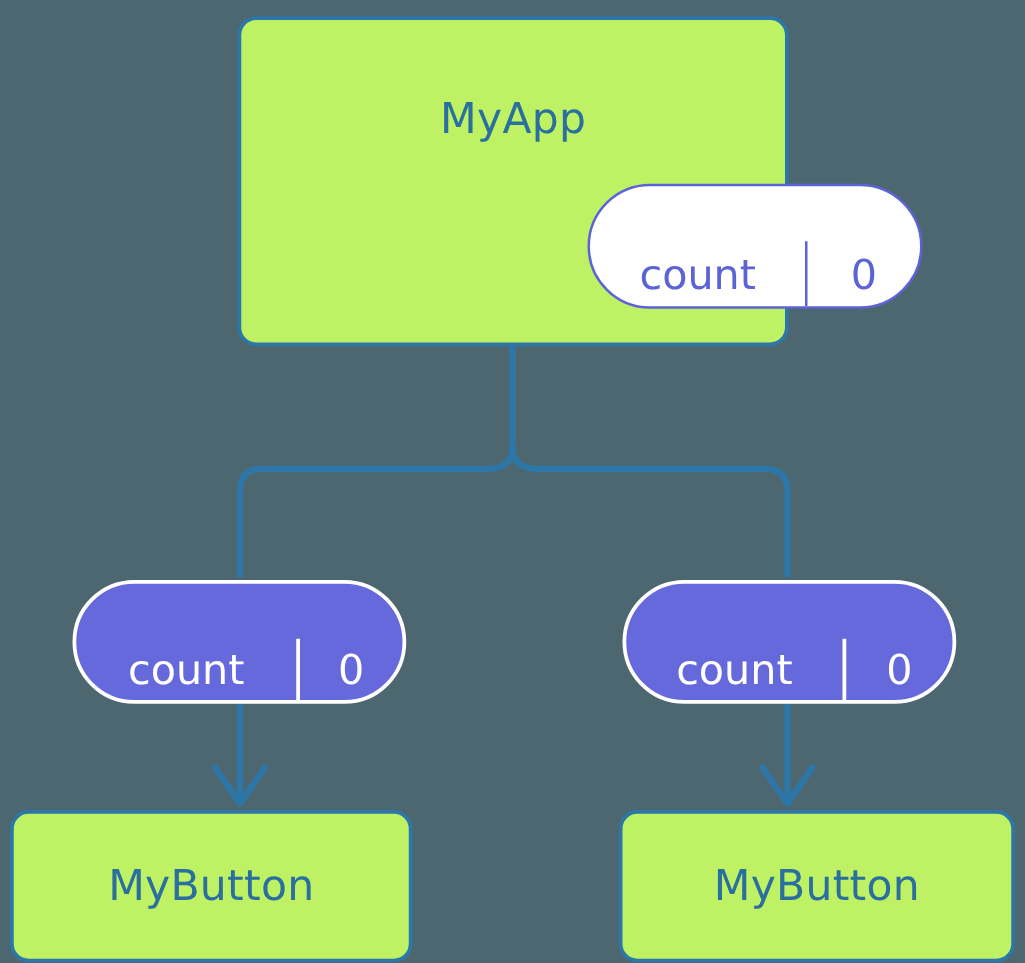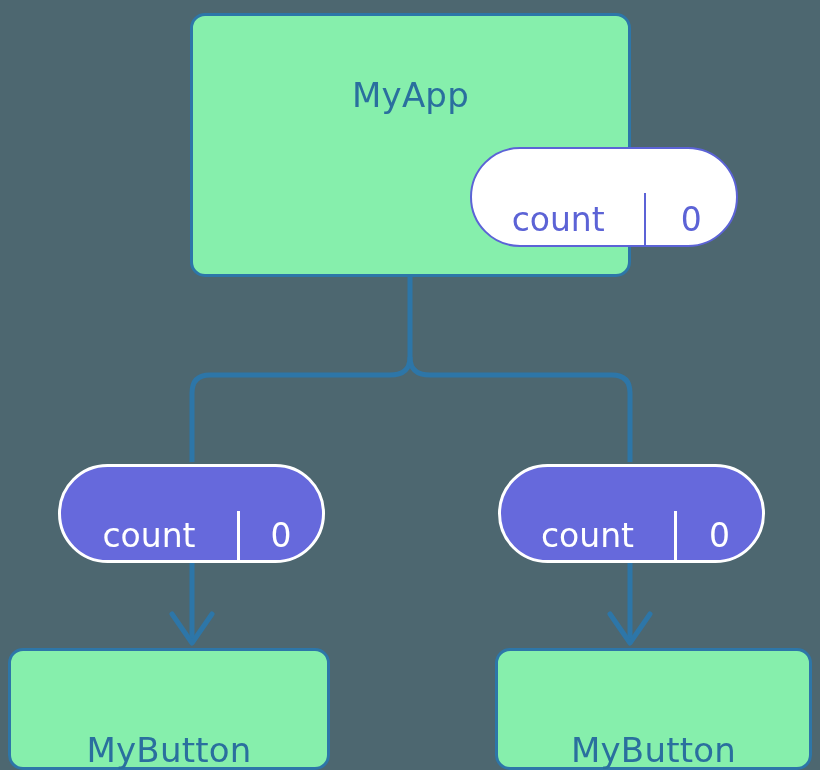--- a/index.html
+++ b/index.html
@@ -25,21 +25,21 @@
     top: 0;
     width: 820px;
     height: 770px;
     pointer-events: none;
   }
 
   
   .component-box {
     position: absolute;
     box-sizing: border-box;
-    background: #86efac;
+    background: #bef264;
     border: 3px solid #2d76a8;
     border-radius: 15px;
   }
   .component-title {
     position: absolute;
     left: 0;
     width: 100%;
     text-align: center;
     color: #2a6f9e;
     font-size: 34px;
@@ -67,21 +67,20 @@
     height: 122px;
   }
   #button-box-right {
     left: 495px;
     top: 648px;
     width: 317px;
     height: 122px;
   }
   .button-box .component-title {
     top: 38px;
-    margin-top: 41px;
   }
 
   
   .state-pill {
     position: absolute;
     box-sizing: border-box;
     display: flex;
     align-items: stretch;
     border-radius: 999px;
     overflow: hidden;

